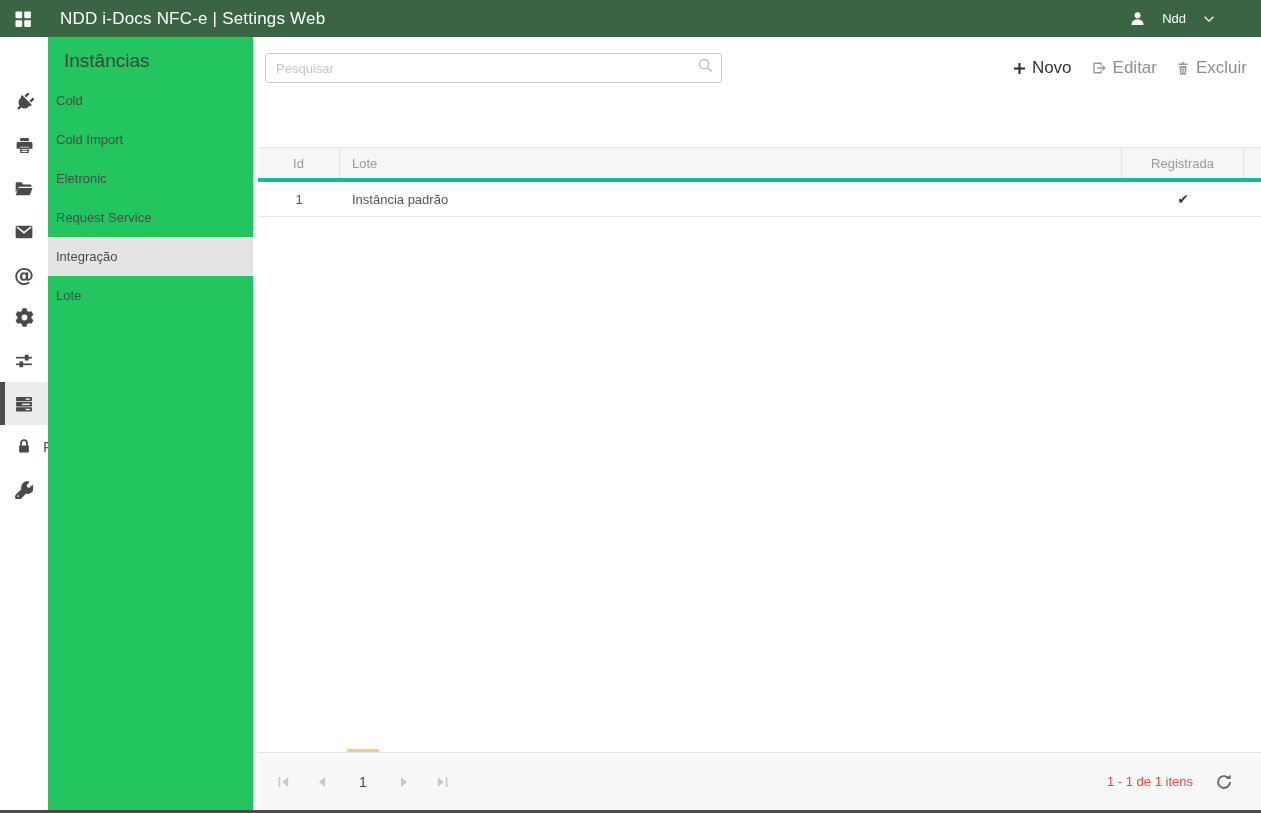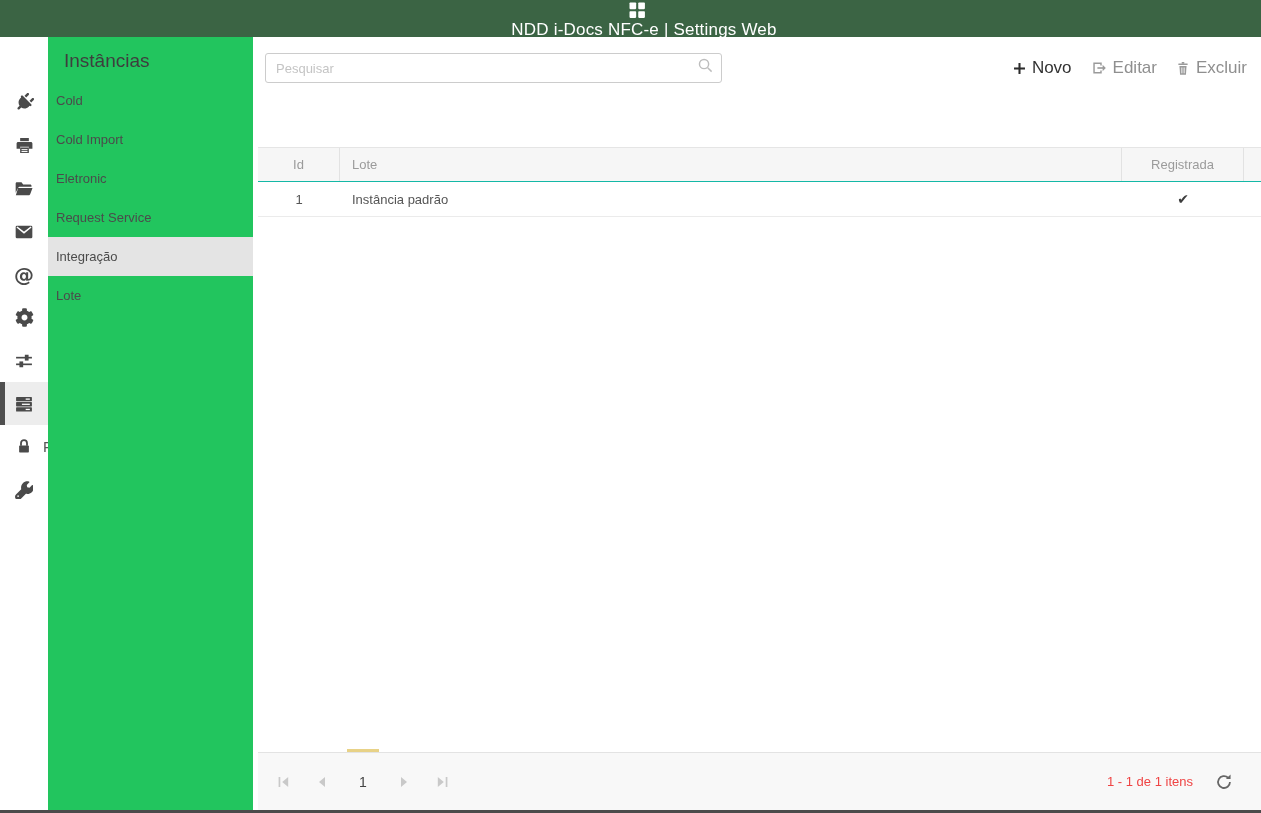--- a/index.html
+++ b/index.html
@@ -2,24 +2,24 @@
 <html><head>
 <meta charset="utf-8">
 <style>
   * { margin:0; padding:0; box-sizing:border-box; }
   html,body { width:1261px; height:813px; overflow:hidden; }
   body { font-family:"Liberation Sans", sans-serif; background:#fff; }
   .screen { position:relative; width:1261px; height:813px; overflow:hidden; }
 
   
   .topbar { position:absolute; left:0; top:0; right:0; height:37px; background:#3B6444;
-            display:flex; align-items:center; color:#fff; z-index:10;flex-direction:column; }
+            display:flex; align-items:center; color:#fff; z-index:10; }
   .waffle { margin-left:13px; width:20px; height:20px; flex:0 0 auto; }
   .topbar-title { margin-left:27px; font-size:17px; font-weight:400; letter-spacing:.2px; white-space:nowrap; }
-  .topbar-right { margin-left:auto; margin-right:45px; display:flex; align-items:center; gap:10px; cursor:pointer; }
+  .topbar-right { margin-left:auto; margin-right:45px; display:flex; align-items:center; gap:16px; cursor:pointer; }
   .topbar-user-name { font-size:13px; }
 
   
   .rail { position:absolute; left:0; top:37px; bottom:0; width:48px; background:#fff; z-index:3; overflow:hidden; }
   .rail-items { padding-top:44px; }
   .rail-item { position:relative; height:43px; display:flex; align-items:center; justify-content:center; cursor:pointer; }
   .rail-item.selected { background:#ededed; box-shadow:inset 5px 0 0 #4f4f4f; }
   .rail-item svg { display:block; }
   .rail-at { font-family:"DejaVu Sans", sans-serif; font-size:20px; font-weight:600; color:#4a4a4a; line-height:1; }
   .rail-clip-label { position:absolute; left:43px; top:13px; font-size:15px; color:#555; }
@@ -45,21 +45,21 @@
                   font-size:13px; color:#555; outline:none; font-family:inherit; }
   .search-input::placeholder { color:#c4c4c4; }
   .search-icon { position:absolute; right:8px; top:4px; }
   .toolbar-buttons { position:absolute; right:14px; top:21px; display:flex; align-items:center; gap:19px; }
   .tb-btn { display:flex; align-items:center; gap:6px; font-size:17px; cursor:pointer; white-space:nowrap; }
   .tb-btn.primary { color:#333; }
   .tb-btn.muted { color:#8f8f8f; }
 
   
   .grid { position:absolute; left:5px; right:0; top:110px; }
-  .grid-header { height:35px; background:#f6f6f6; border-top:1px solid #e5e5e5; border-bottom:1px solid #14b8a6;
+  .grid-header { height:35px; background:#f6f6f6; border-top:1px solid #e5e5e5; border-bottom:4px solid #14b8a6;
                  display:flex; align-items:stretch; color:#9b9b9b; font-size:13px; }
   .gh-cell { display:flex; align-items:center; }
   .gh-sep { border-right:1px solid #e2e2e2; }
   .col-id { width:82px; justify-content:center; text-align:center; }
   .col-nome { flex:1; padding-left:12px; }
   .col-reg { width:122px; justify-content:center; text-align:center; }
   .col-filler { width:17px; }
   .grid-row { height:35px; display:flex; align-items:stretch; border-bottom:1px solid #ebebeb;
               color:#555; font-size:13px; cursor:pointer; }
   .gr-cell { display:flex; align-items:center; }

